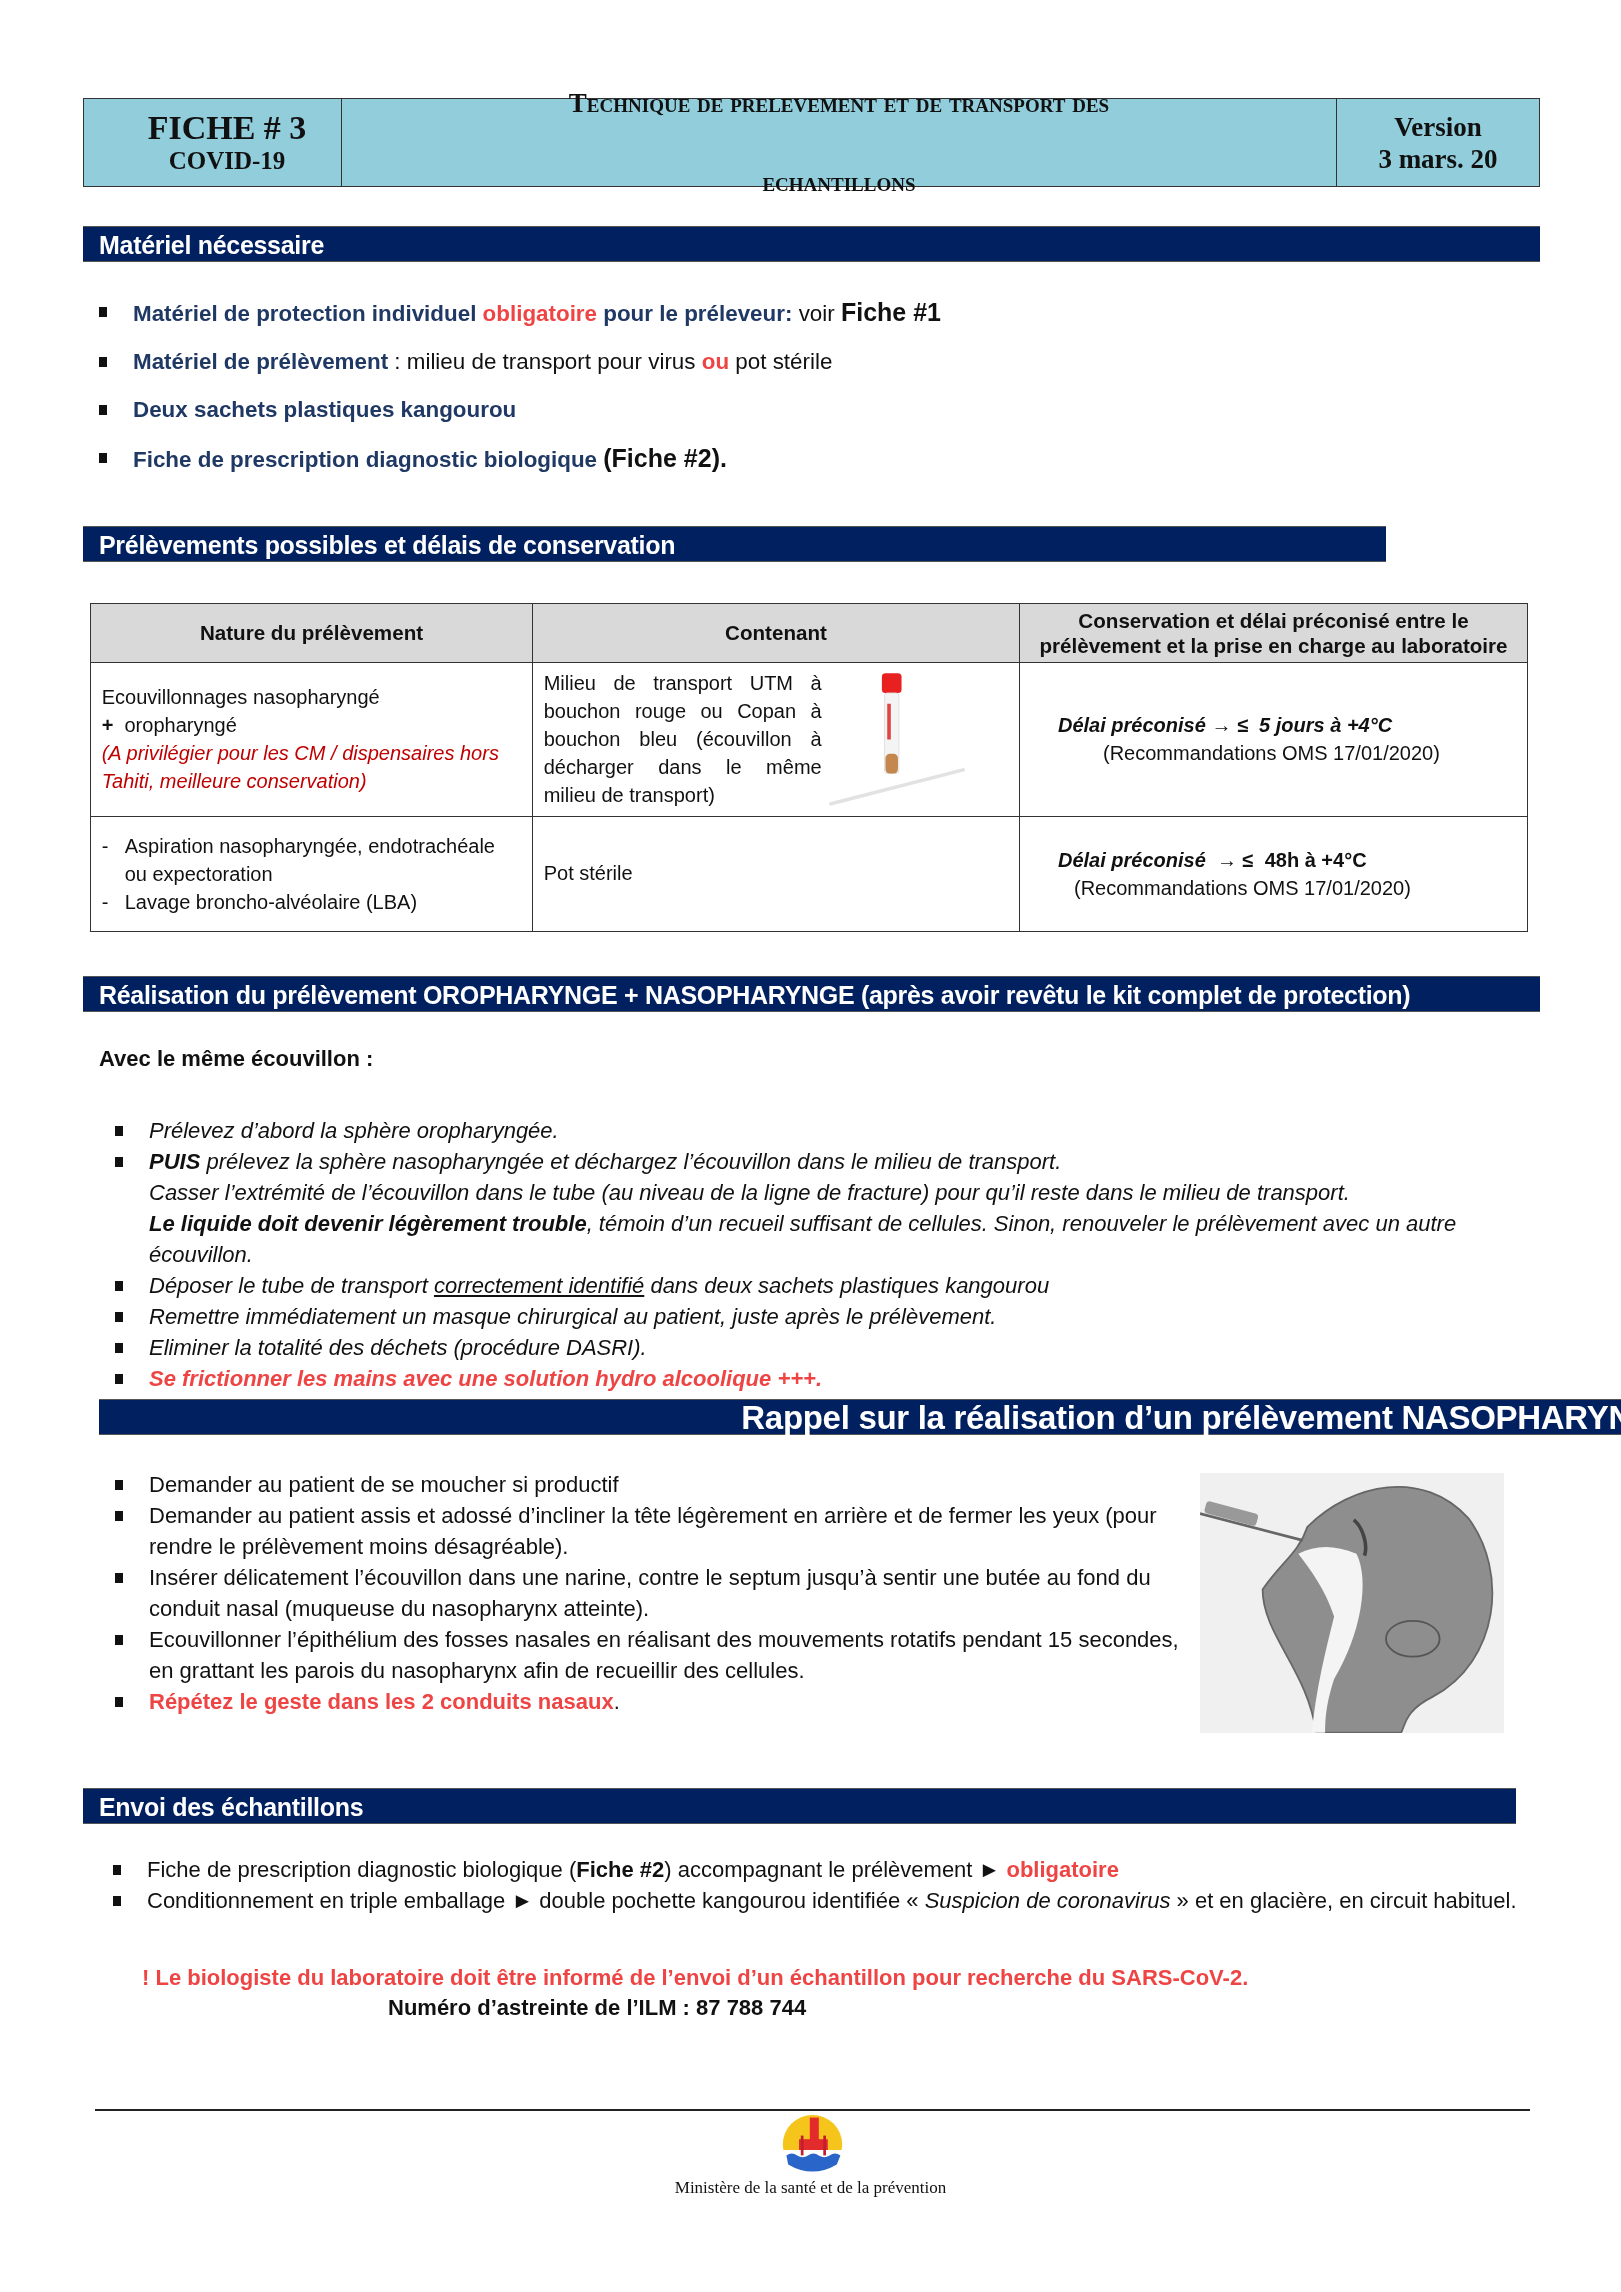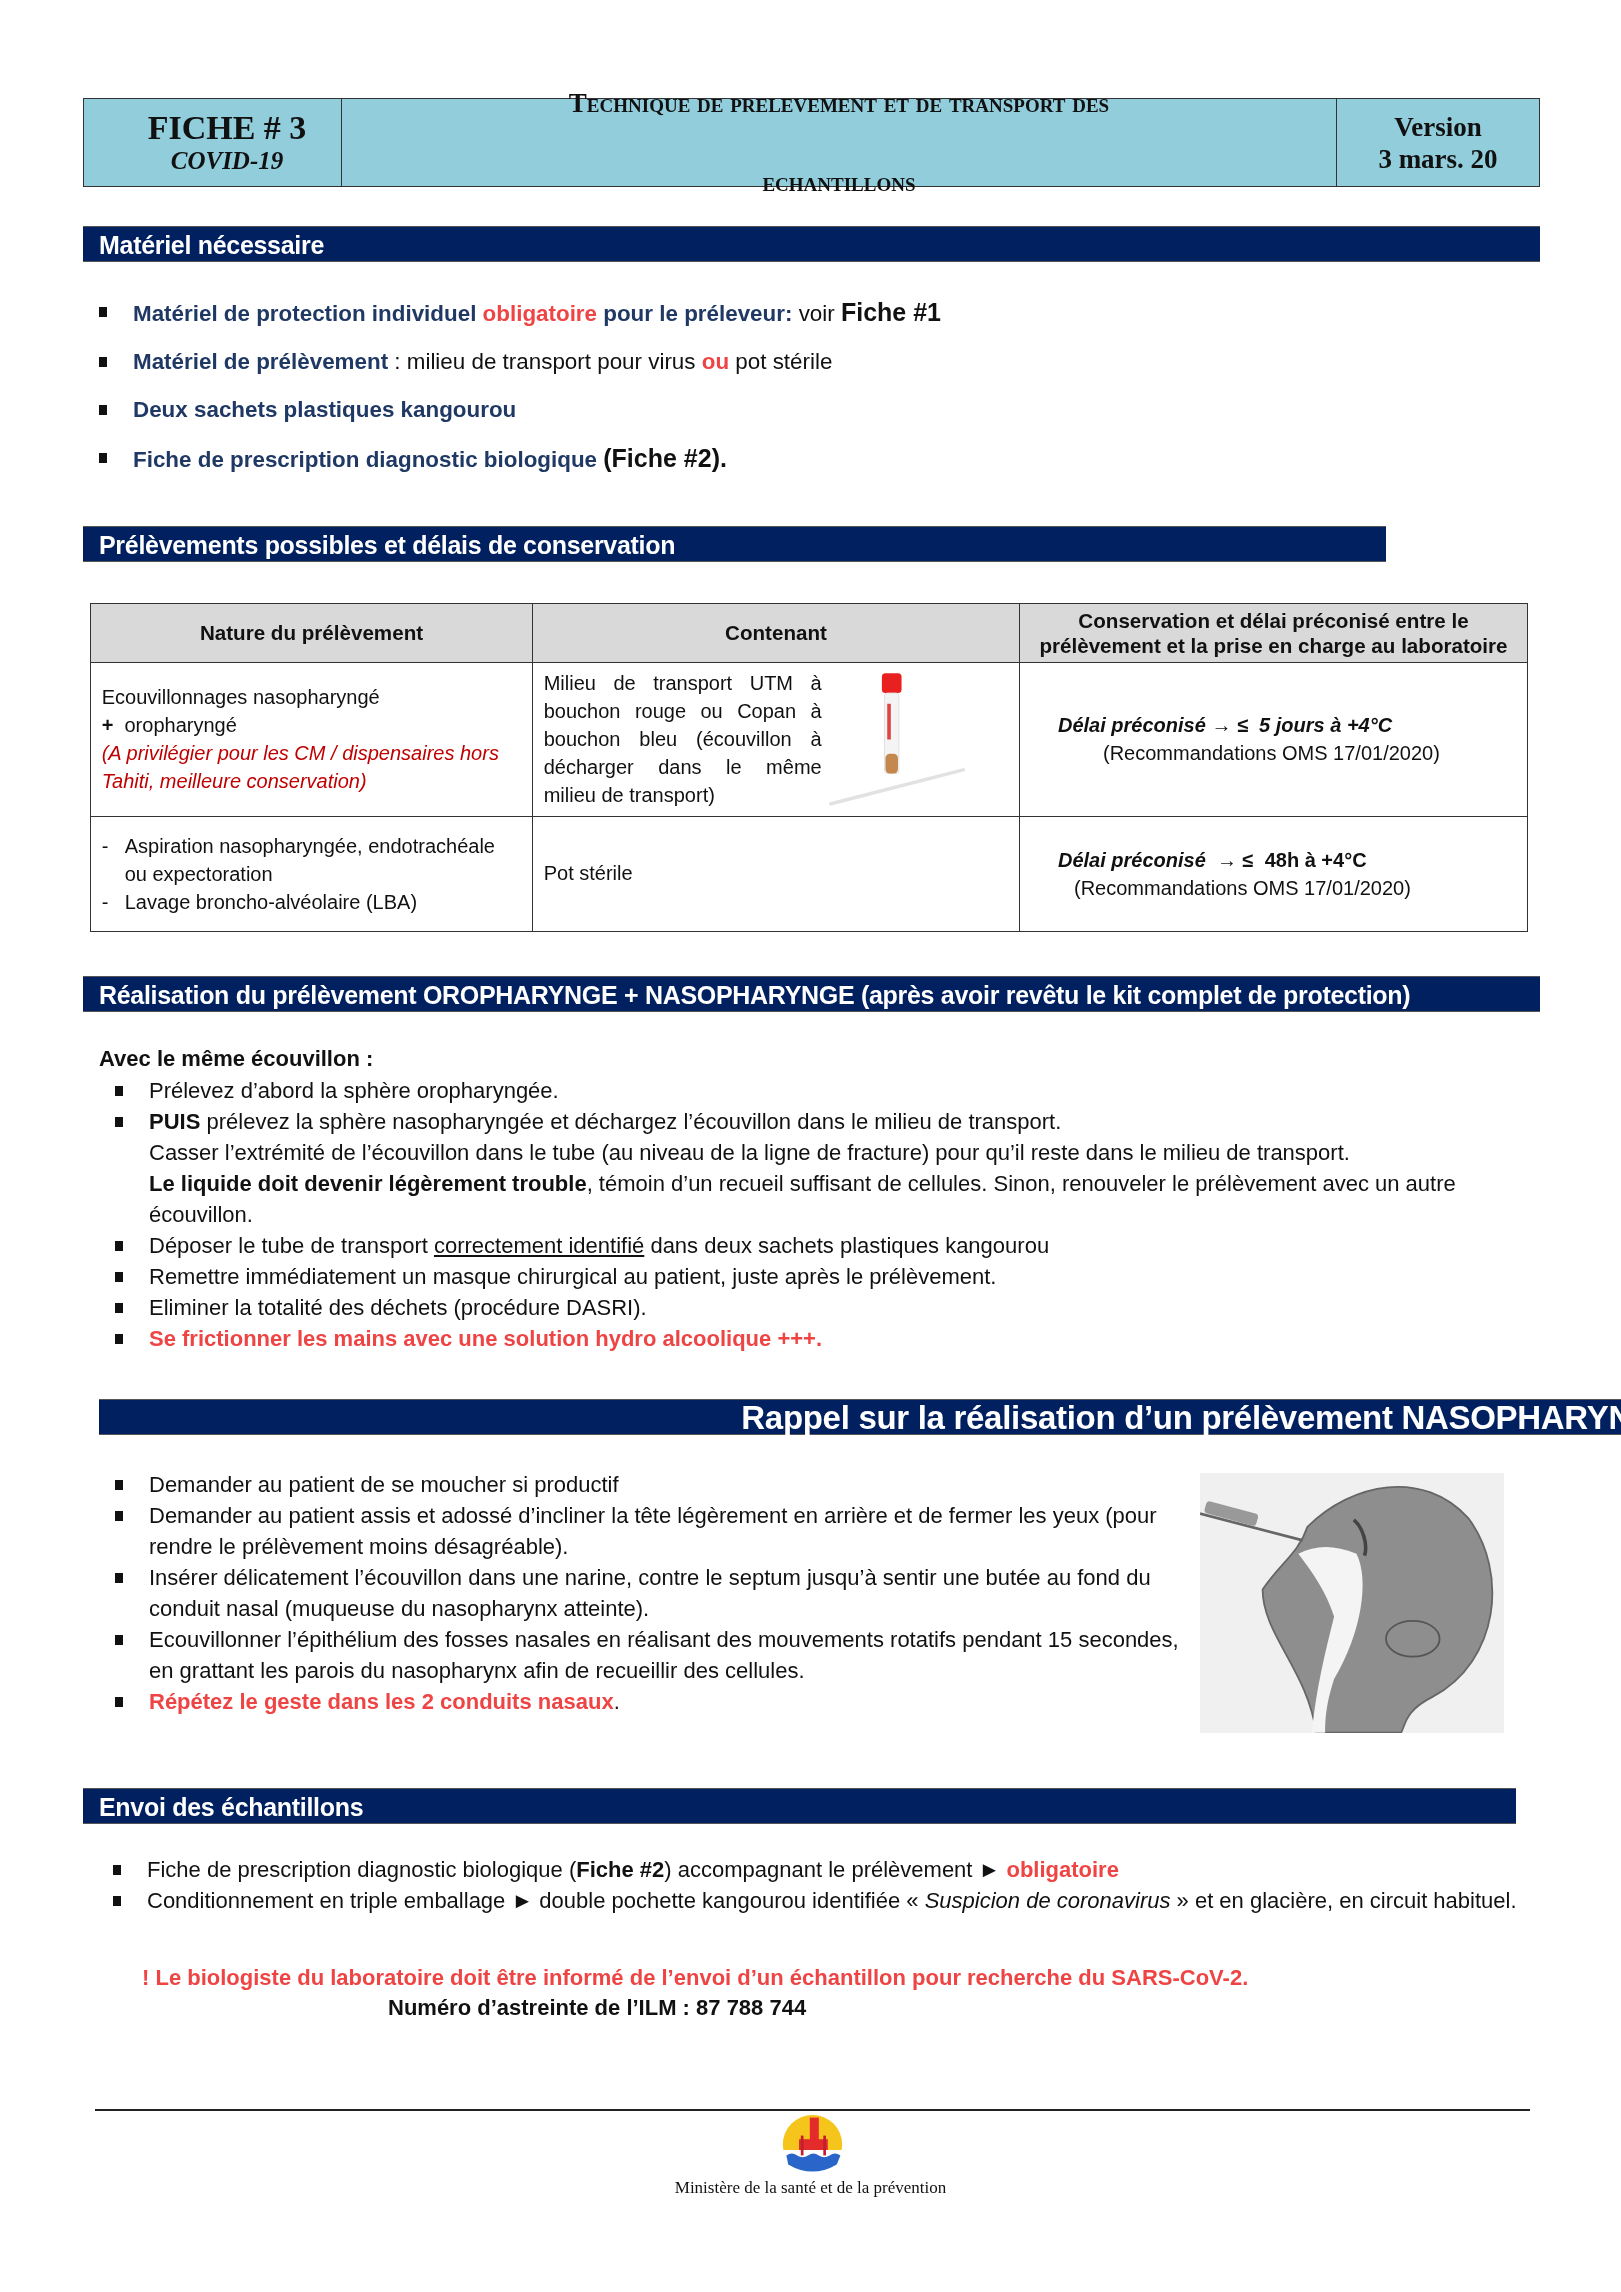--- a/index.html
+++ b/index.html
@@ -5,21 +5,21 @@
   html,body{margin:0;padding:0;background:#fff;}
   body{width:1621px;height:2293px;position:relative;font-family:"Liberation Sans",sans-serif;color:#111;overflow:hidden;}
   .abs{position:absolute;}
   
   .hdr{position:absolute;left:83px;top:98px;width:1457px;height:89px;display:flex;border:1.8px solid #333;box-sizing:border-box;background:#92cddc;padding-left:29px;}
   .hdr > div{box-sizing:border-box;display:flex;flex-direction:column;align-items:center;justify-content:center;font-family:"Liberation Serif",serif;font-weight:bold;color:#111;text-align:center;}
   .hdr .c1{width:229px;border-right:1.8px solid #333;}
   .hdr .c2{flex:1;border-right:1.8px solid #333;gap:36px;}
   .hdr .c3{width:202px;}
   .c1 .l1{font-size:34px;line-height:36px;}
-  .c1 .l2{font-size:25px;line-height:29px;font-style:italic;}
+  .c1 .l2{font-size:25px;line-height:29px;}
   .c2 .t{font-size:27px;line-height:43px;font-variant:small-caps;}
   .c3 .v{font-size:27px;line-height:32px;}
   
   .bar{position:absolute;left:83px;height:36px;background:#002060;color:#fff;font-weight:bold;font-size:25px;line-height:36px;padding-left:16px;box-sizing:border-box;border-top:1.8px solid #555;border-bottom:1.8px solid #555;letter-spacing:-0.3px;}
   .navy{color:#1f3864;font-weight:bold;}
   .red{color:#c00000;}
   .redb{color:#ef4444;font-weight:bold;}
   .b{font-weight:bold;}
   .i{font-style:italic;}
   ul.sq{list-style:none;margin:0;padding:0;position:absolute;}
@@ -119,21 +119,21 @@
     <td style="padding:0 16px 0 38px;line-height:28px;">
       <div class="b"><span class="i">Délai préconisé</span>&nbsp; <span>→ ≤</span>&nbsp; <span>48h à +4°C</span></div>
       <div style="padding-left:16px;">(Recommandations OMS 17/01/2020)</div>
     </td>
   </tr>
 </tbody>
   </table>
 
 <div class="bar" style="top:976px;width:1457px;">Réalisation du prélèvement OROPHARYNGE + NASOPHARYNGE (après avoir revêtu le kit complet de protection)</div>
 <div class="abs b" style="left:99px;top:1043px;font-size:22px;line-height:31px;">Avec le même écouvillon :</div>
-<ul class="sq proc" style="left:99px;top:1075px;width:1433px;">
+<ul class="sq proc" style="left:99px;top:1115px;width:1433px;font-style:italic;">
   <li>Prélevez d’abord la sphère oropharyngée.</li>
   <li>
     <span class="b">PUIS</span><span> prélevez la sphère nasopharyngée et déchargez l’écouvillon dans le milieu de transport.</span><br>
     <span>Casser l’extrémité de l’écouvillon dans le tube (au niveau de la ligne de fracture) pour qu’il reste dans le milieu de transport.</span><br>
     <span class="b">Le liquide doit devenir légèrement trouble</span><span>, témoin d’un recueil suffisant de cellules. Sinon, renouveler le prélèvement avec un autre écouvillon.</span>
   </li>
   <li>
     <span>Déposer le tube de transport </span><span style="text-decoration:underline;">correctement identifié</span><span> dans deux sachets plastiques kangourou</span>
   </li>
   <li>Remettre immédiatement un masque chirurgical au patient, juste après le prélèvement.</li>

